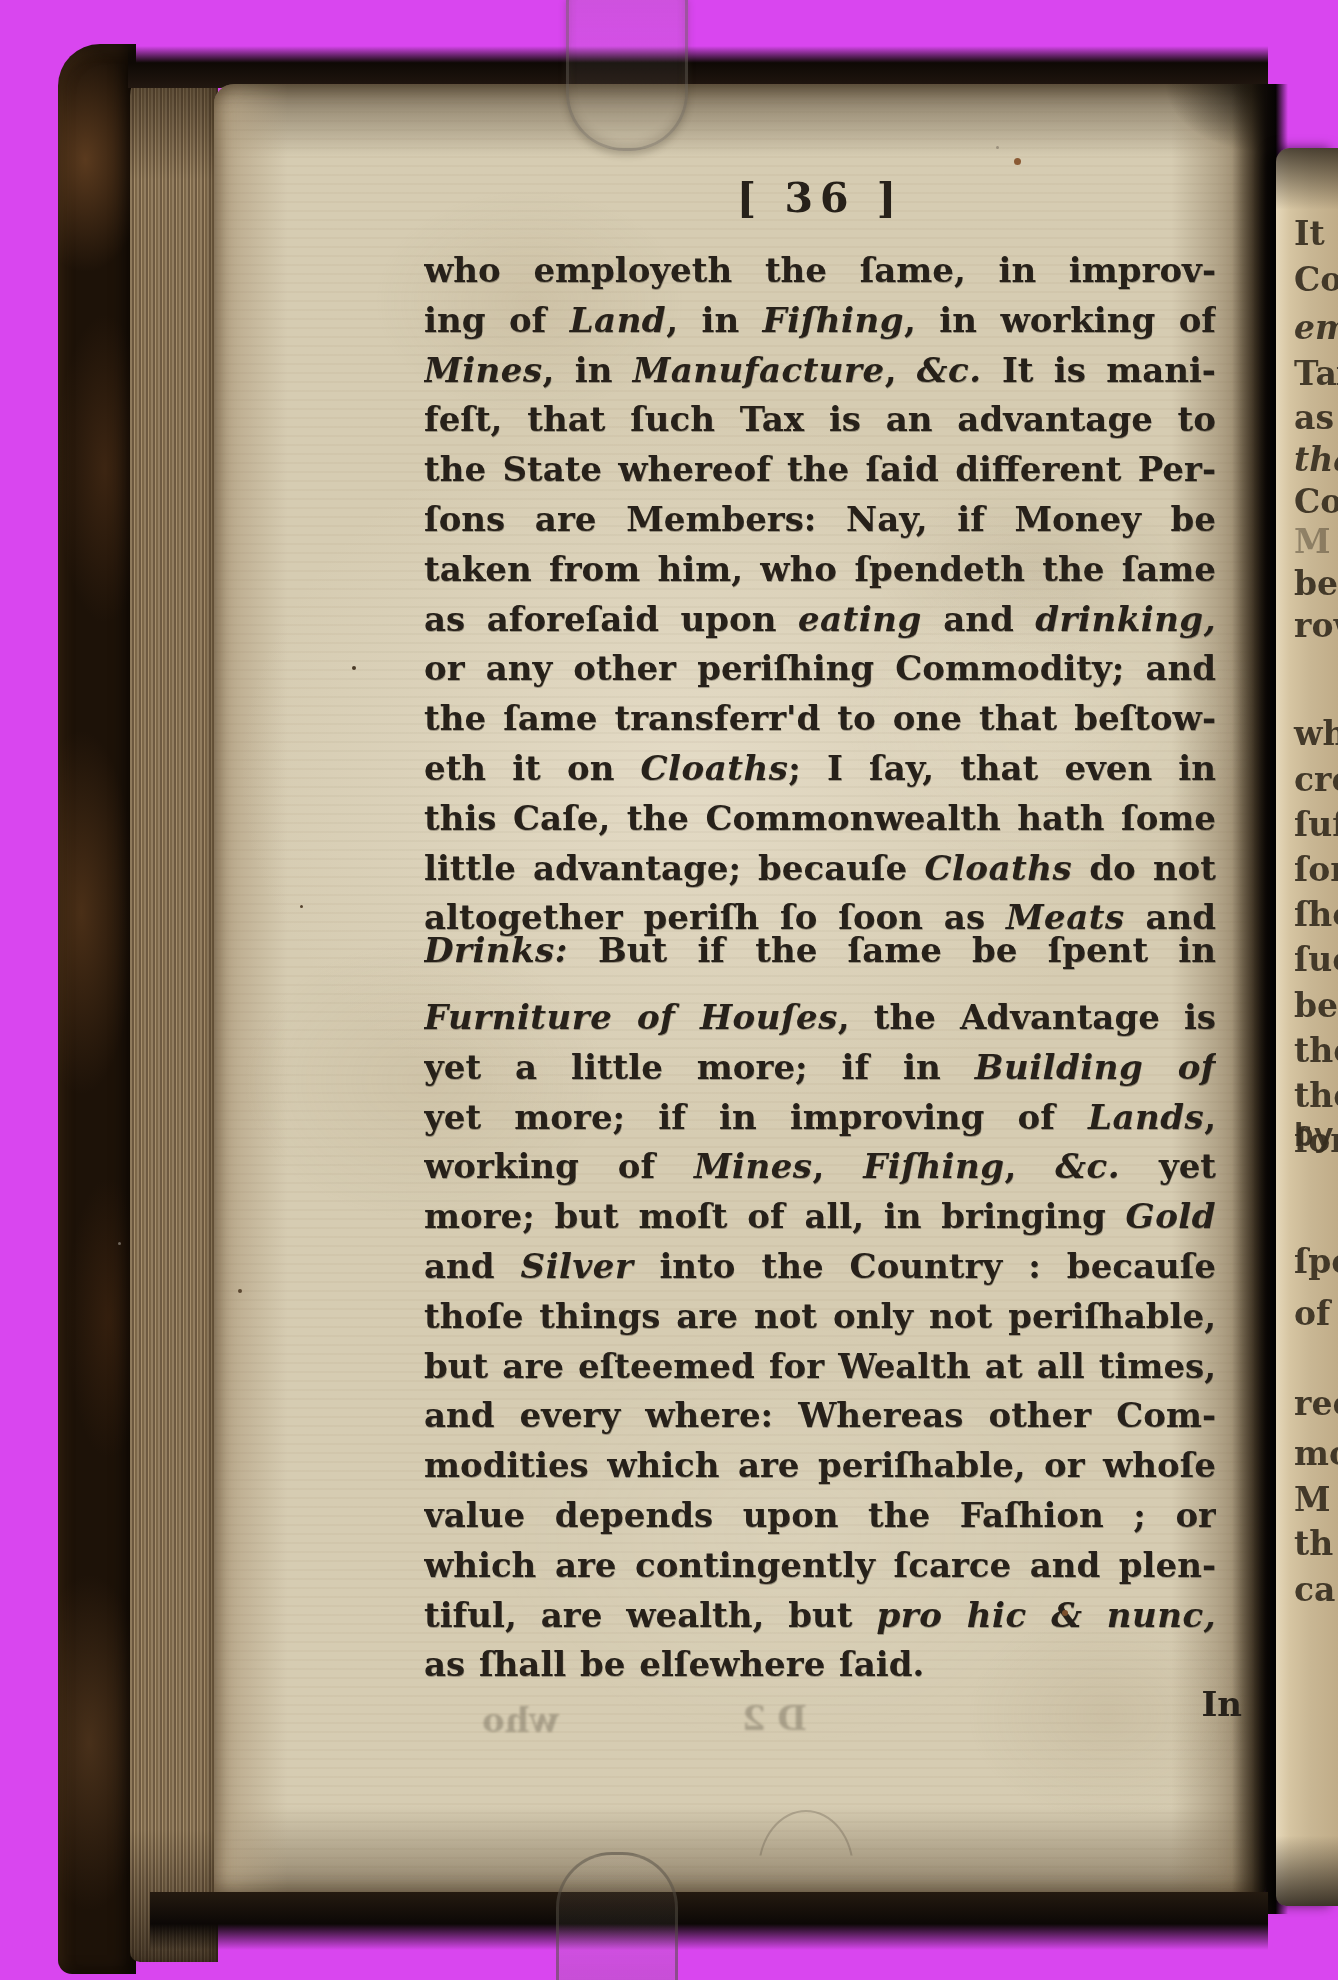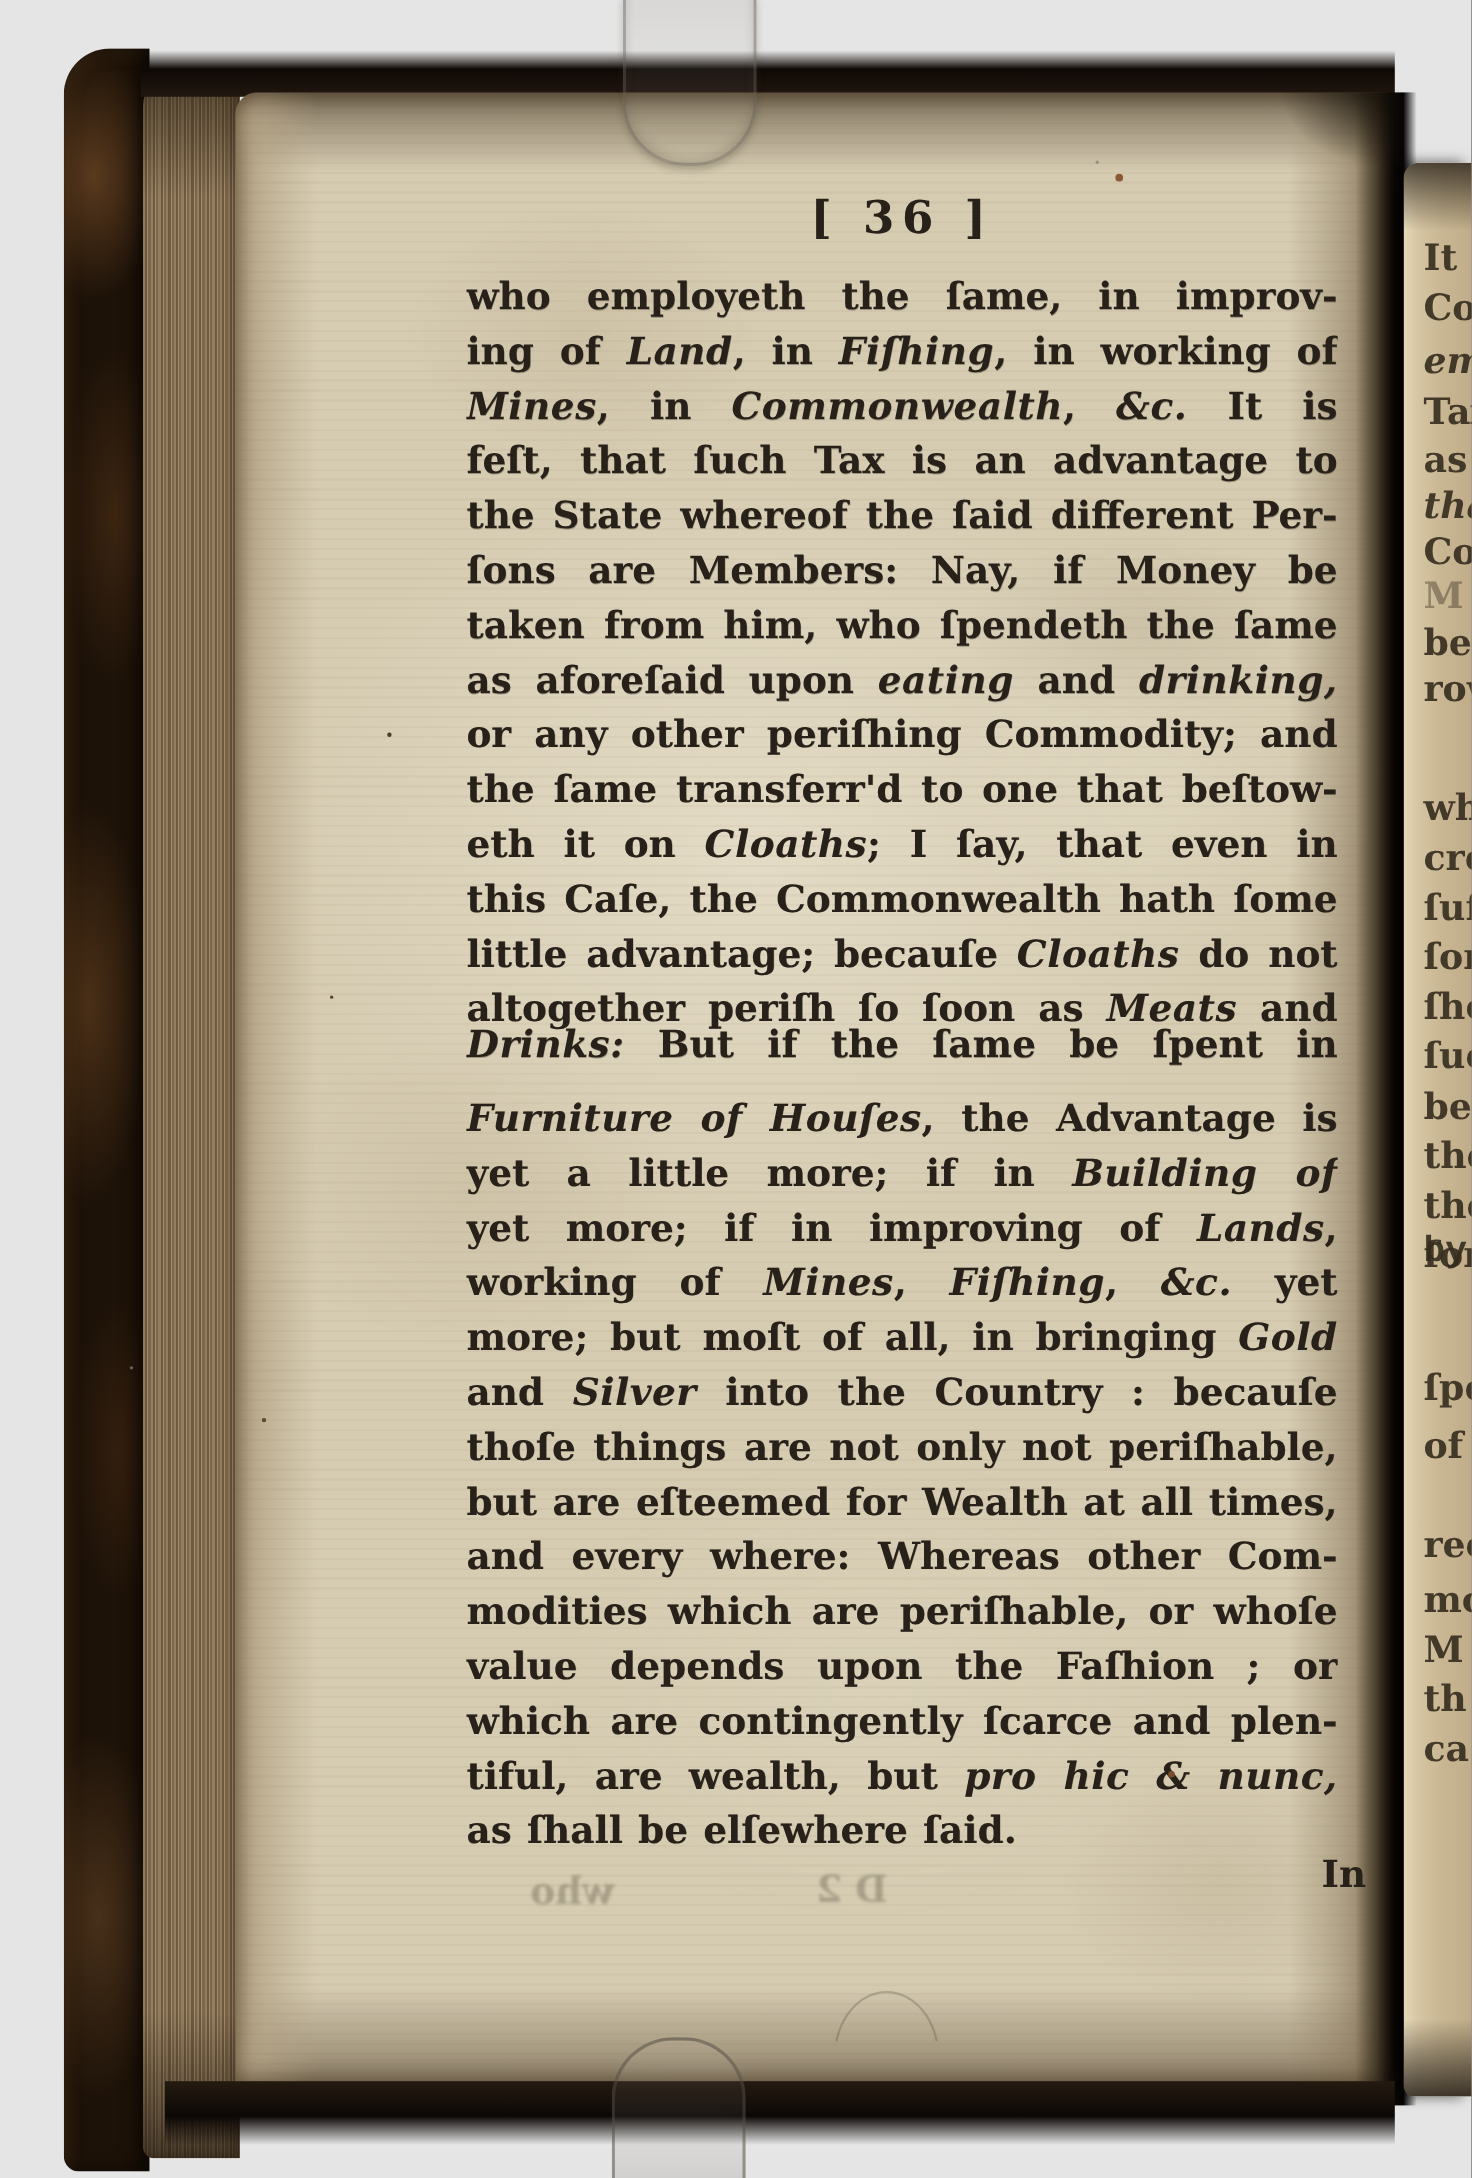--- a/index.html
+++ b/index.html
@@ -1,16 +1,16 @@
 <!DOCTYPE html>
 <html><head>
 <meta charset="utf-8">
 <style>
   html,body{margin:0;padding:0;background:#040302;}
-  .scene{position:relative;width:1338px;height:1980px;background:#e5e5e5;overflow:hidden;
+  .scene{position:relative;width:1338px;height:1980px;background:#d946ef;overflow:hidden;
          font-family:"DejaVu Serif", "Liberation Serif", serif;}
 
   
   .cover{position:absolute;left:58px;top:44px;width:78px;height:1930px;
     border-radius:42px 0 0 14px;
     background:
       radial-gradient(90px 160px at 35% 6%, #5a3a1e 0%, rgba(90,58,30,0) 70%),
       radial-gradient(70px 220px at 60% 22%, #3c2512 0%, rgba(60,37,18,0) 70%),
       radial-gradient(80px 260px at 30% 45%, #4a2f17 0%, rgba(74,47,23,0) 70%),
       radial-gradient(60px 200px at 65% 66%, #341f0e 0%, rgba(52,31,14,0) 70%),
@@ -147,21 +147,21 @@
       <div class="frag" style="top: 1478px;">M</div>
       <div class="frag" style="top: 1522px;">th</div>
       <div class="frag" style="top: 1568px;">ca</div>
     </div>
 
   <div class="text-block">
     <div class="folio">[ 36 ]</div>
     <div id="lines">
         <div class="line" style="top: 247px;"><span>who employeth the ſame, in improv-</span></div>
         <div class="line" style="top: 296.8px;"><span>ing of </span><span class="it">Land</span><span>, in </span><span class="it">Fiſhing</span><span>, in working of</span></div>
-        <div class="line" style="top: 346.6px;"><span class="it">Mines</span><span>, in </span><span class="it">Commonwealth</span><span>, </span><span class="it">&amp;c.</span><span> It is mani-</span></div>
+        <div class="line" style="top: 346.6px;"><span class="it">Mines</span><span>, in </span><span class="it">Manufacture</span><span>, </span><span class="it">&amp;c.</span><span> It is mani-</span></div>
         <div class="line" style="top: 396.4px;"><span>feſt, that ſuch Tax is an advantage to</span></div>
         <div class="line" style="top: 446.2px;"><span>the State whereof the ſaid different Per-</span></div>
         <div class="line" style="top: 496px;"><span>ſons are Members: Nay, if Money be</span></div>
         <div class="line" style="top: 545.8px;"><span>taken from him, who ſpendeth the ſame</span></div>
         <div class="line" style="top: 595.6px;"><span>as aforeſaid upon </span><span class="it">eating</span><span> and </span><span class="it">drinking,</span></div>
         <div class="line" style="top: 645.4px;"><span>or any other periſhing Commodity; and</span></div>
         <div class="line" style="top: 695.2px;"><span>the ſame transferr'd to one that beſtow-</span></div>
         <div class="line" style="top: 745px;"><span>eth it on </span><span class="it">Cloaths</span><span>; I ſay, that even in</span></div>
         <div class="line" style="top: 794.8px;"><span>this Caſe, the Commonwealth hath ſome</span></div>
         <div class="line" style="top: 844.6px;"><span>little advantage; becauſe </span><span class="it">Cloaths</span><span> do not</span></div>

